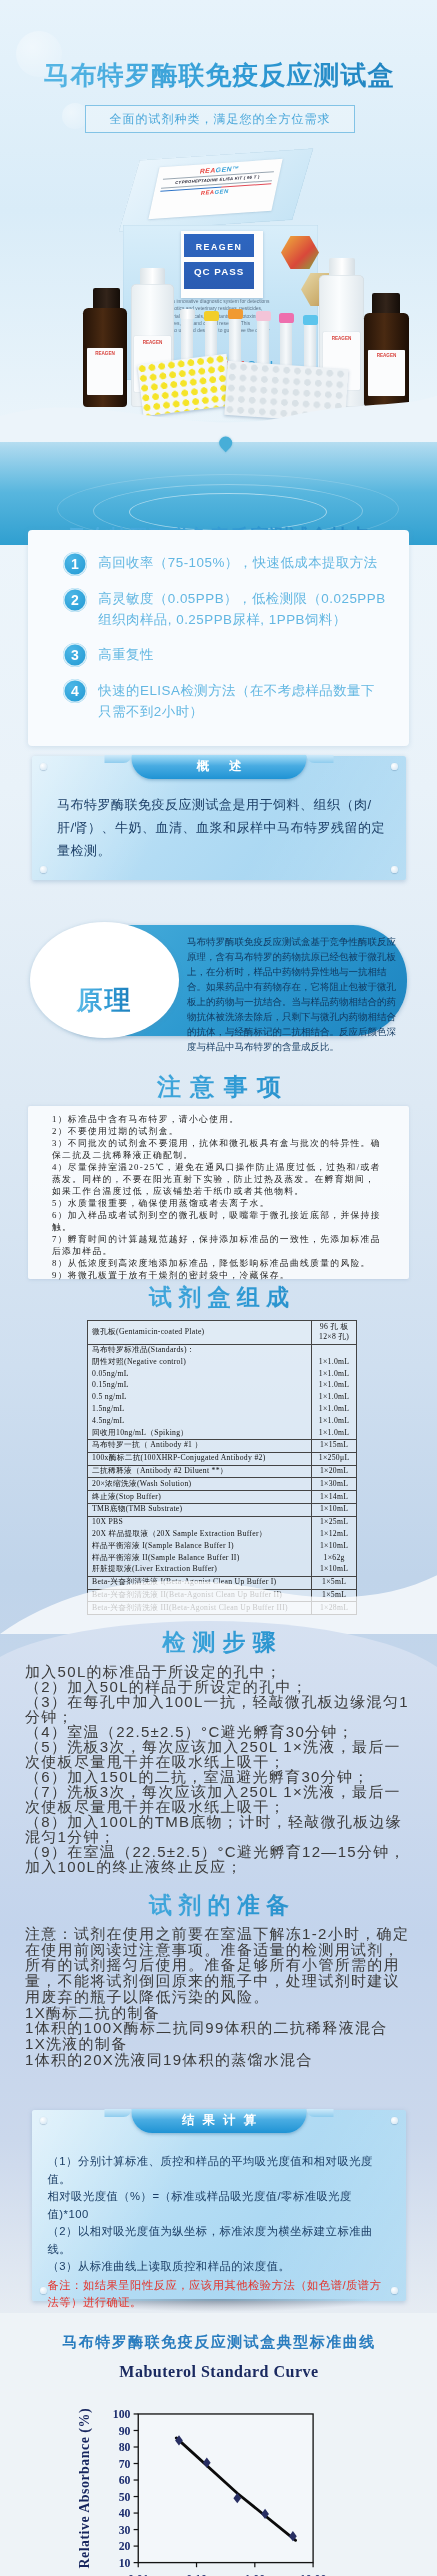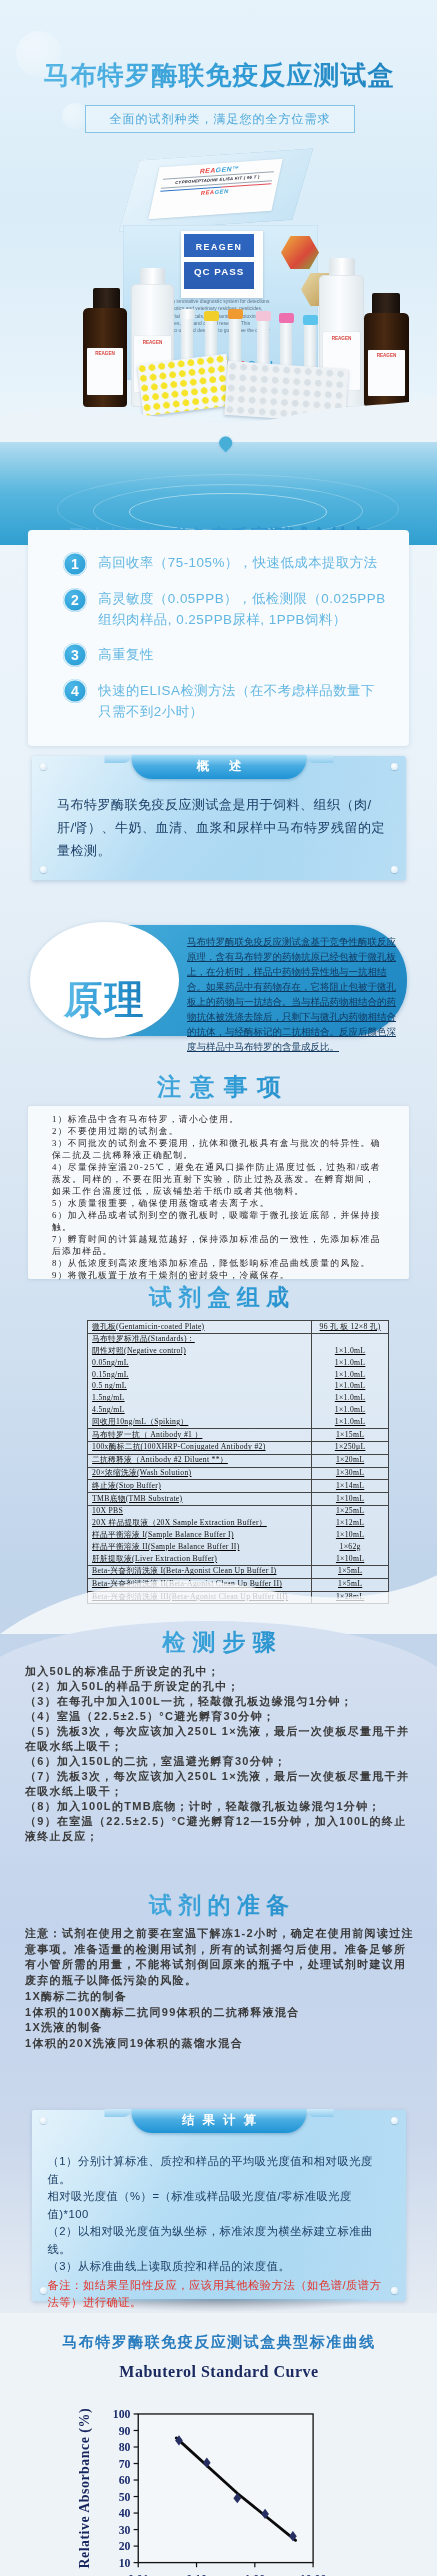--- a/index.html
+++ b/index.html
@@ -86,42 +86,42 @@
   .tab::after{right:-27px;border-radius:0 0 0 17.5px;}
   .screw{width:6.7px;height:6.7px;border-radius:50%;background:radial-gradient(circle at 35% 35%,#ffffff,#cfe3f2);
          box-shadow:0 0.5px 1px rgba(50,90,130,.45);z-index:3;}
   #overview-panel{left:32px;top:756px;width:374px;height:124px;}
   #overview-text{position:absolute;left:25px;top:37px;width:330px;font-size:13px;color:#1b3e66;line-height:23px;letter-spacing:0.5px;z-index:2;}
   
   #principle-capsule{left:44px;top:925px;width:363px;height:111px;border-radius:54px;
         background:linear-gradient(135deg,#4fb2de 0%,#2e9ad0 50%,#1d84c0 100%);box-shadow:0 1.5px 4.1px rgba(80,130,170,.4);}
   #principle-ellipse{left:30px;top:922px;width:149px;height:116px;border-radius:50%;background:#fff;
         box-shadow:0 1px 4.1px rgba(90,140,175,.35);display:flex;align-items:center;justify-content:center;}
-  #principle-title{font-size:39px;letter-spacing:2.1px;margin-top:40px;}
-  #principle-text{left:187px;top:934px;width:210px;font-size:9.5px;color:#10375e;line-height:15px;font-weight:500;text-decoration:underline;}
+  #principle-title{font-size:26px;letter-spacing:2.1px;margin-top:40px;}
+  #principle-text{left:187px;top:934px;width:210px;font-size:9.5px;color:#10375e;line-height:15px;font-weight:500;}
   
   #notes-title{left:0;top:1071px;width:438px;text-align:center;font-size:24px;letter-spacing:9.3px;text-indent:9.3px;}
   #notes-card{left:28px;top:1106px;width:381px;height:173px;background:rgba(252,253,254,.85);border-radius:2.1px;
               box-shadow:0 0.5px 3.1px rgba(130,160,190,.25);padding:7.2px 24px;box-sizing:border-box;}
   #notes-card .line{font-family:"Liberation Serif",serif;font-size:8.8px;color:#222;letter-spacing:1.3px;line-height:12px;}
   
   #kit-title{left:0;top:1282px;width:438px;text-align:center;font-size:23px;letter-spacing:6.2px;text-indent:6.2px;}
   #kit-table{left:87px;top:1320px;}
-  #kit-table table{border-collapse:collapse;border:0.8px solid #444;width:302px;background:rgba(240,245,250,.5);text-decoration:underline;}
+  #kit-table table{border-collapse:collapse;border:0.8px solid #444;width:270px;background:rgba(240,245,250,.5);}
   #kit-table td{font-family:"Liberation Serif",serif;font-size:7.7px;color:#111;padding:0.5px 4.1px;line-height:10.8px;}
   #kit-table td.item{width:215px;letter-spacing:0.3px;}
   #kit-table td.qty{border-left:0.8px solid #444;text-align:center;letter-spacing:0.3px;}
   #kit-table tr.t td{border-top:0.8px solid #444;}
   
   #steps-bg{left:-20.6px;top:1621px;width:479px;height:692px;background:linear-gradient(180deg,#d6e1f1 0%,#c3d4ec 45%,#cbd8ec 75%,#e6ecf3 100%);
             border-radius:48% 52% 0 0 / 62px 77px 0 0;}
   #wave2{left:0;top:1567px;width:438px;height:67px;opacity:.75;}
   #steps-title{left:0;top:1627px;width:438px;text-align:center;font-size:23px;letter-spacing:7.2px;text-indent:7.2px;z-index:2;}
   .bodylist{z-index:2;}
-  .bodylist .line{font-size:11px;color:#3b3b3b;line-height:15px;letter-spacing:1.3px;font-weight:700;}
+  .bodylist .line{font-size:15px;color:#3b3b3b;line-height:15px;letter-spacing:1.3px;font-weight:400;}
   #steps-list{left:25px;top:1664px;width:389px;}
   #prep-title{left:0;top:1890px;width:438px;text-align:center;font-size:23px;letter-spacing:6.2px;text-indent:6.2px;z-index:2;}
   #prep-list{left:25px;top:1926px;width:389px;}
   #prep-list .line{line-height:15.7px;}
   
   #results-panel{left:32px;top:2110px;width:374px;height:191px;}
   #results-body{position:absolute;left:15.5px;top:43px;width:344px;z-index:2;}
   #results-body .line{font-size:11.3px;color:#1c3f66;line-height:17.5px;letter-spacing:0.5px;}
   #results-note{font-size:11.3px;color:#e4342c;line-height:17.5px;letter-spacing:0.5px;margin-top:1px;}
   #panel-shadow{left:62px;top:2299px;width:314px;height:13.4px;

